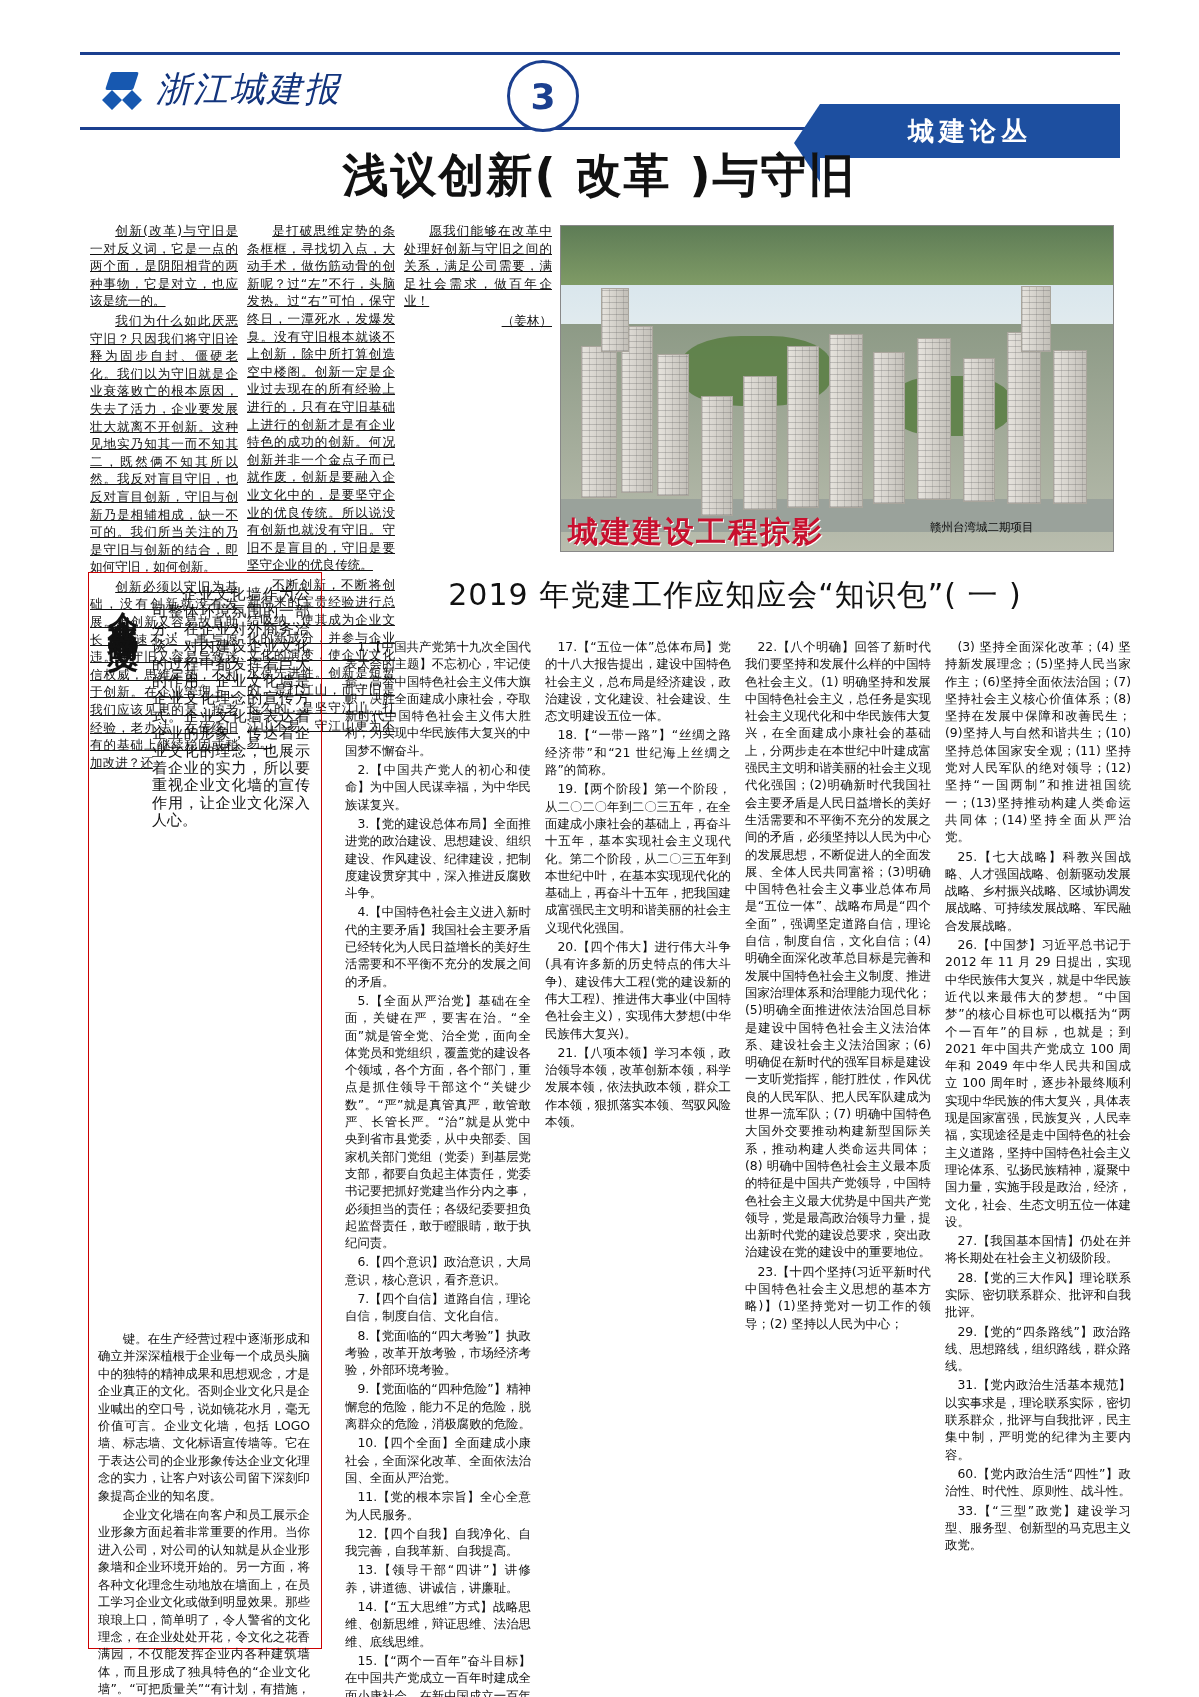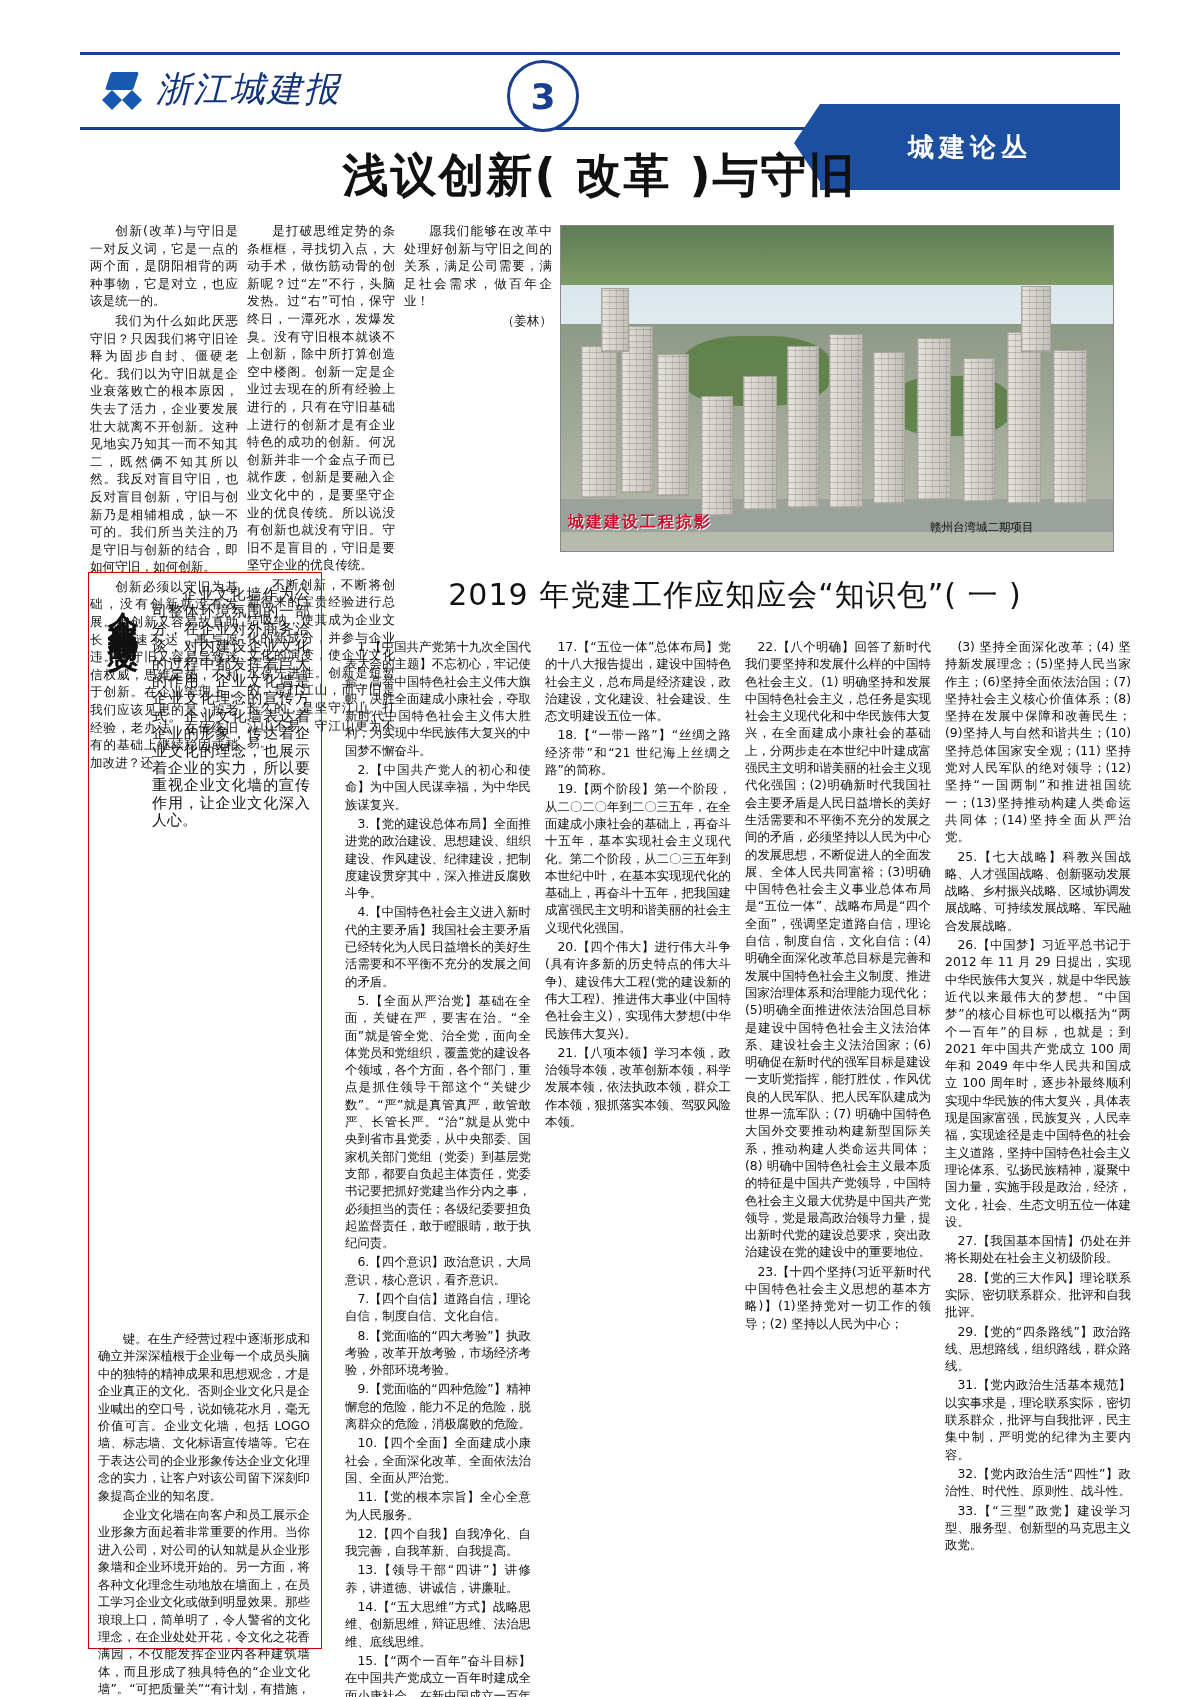--- a/index.html
+++ b/index.html
@@ -20,51 +20,51 @@
   .logo-mark{position:absolute;left:100px;top:18px;width:48px;height:44px;}
   .logo-mark .d1,.logo-mark .d2{position:absolute;background:#1758b0;}
   .logo-mark .d1{left:8px;top:2px;width:28px;height:18px;transform:skewX(-18deg);border-radius:2px;}
   .logo-mark .d2{left:2px;top:20px;width:40px;height:20px;clip-path:polygon(0 50%,25% 0,50% 50%,75% 0,100% 50%,75% 100%,50% 50%,25% 100%);}
   .paper-title{position:absolute;left:156px;top:14px;font-size:35px;font-weight:normal;
     font-family:"DejaVu Sans","Liberation Sans",sans-serif;color:#12347d;letter-spacing:2px;
     font-style:italic;}
   .page-badge{position:absolute;left:507px;top:60px;width:66px;height:66px;border-radius:50%;
     background:#ffffff;border:3px solid #1b3f8f;display:flex;align-items:center;justify-content:center;
     font-size:36px;color:#1b3f8f;font-weight:bold;z-index:5;}
-  .section-tag{position:absolute;left:820px;top:52px;width:300px;height:86px;background:#1d4fa0;
+  .section-tag{position:absolute;left:820px;top:52px;width:300px;height:54px;background:#1d4fa0;
     display:flex;align-items:center;justify-content:center;}
   .section-tag span{color:#fff;font-size:26px;letter-spacing:5px;font-weight:bold;}
   .section-tag:after{content:"";position:absolute;left:-26px;top:0;border-top:39px solid transparent;
     border-bottom:39px solid transparent;border-right:26px solid #1d4fa0;}
 
   
   .headline{position:absolute;left:0;top:145px;width:1199px;text-align:center;
     font-size:46px;font-weight:bold;letter-spacing:2px;color:#111;}
   .col{font-size:12.6px;line-height:17.6px;text-align:justify;color:#111;}
-  .col p{margin:0 0 2px 0;text-indent:2em;}
+  .col p{margin:0 0 2px 0;text-indent:2em;text-decoration:underline;}
   .c1{position:absolute;left:90px;top:222px;width:148px;}
   .c2{position:absolute;left:247px;top:222px;width:148px;}
   .c3{position:absolute;left:404px;top:222px;width:148px;}
   .sign{text-align:right;text-indent:0;}
 
   
   .photo-wrap{position:absolute;left:560px;top:225px;width:552px;height:325px;border:1px solid #888;overflow:hidden;}
   .sky{position:absolute;left:0;top:0;width:100%;height:34%;
        background:linear-gradient(#cfe0ea,#e3ecef);}
   .green-top{position:absolute;left:0;top:0;width:100%;height:18%;
        background:linear-gradient(#4a6b3c,#6f8d4e);opacity:.85;}
   .ground{position:absolute;left:0;top:30%;width:100%;height:70%;
        background:linear-gradient(#8d9a86,#b9bdae);}
   .road{position:absolute;left:0;bottom:6%;width:100%;height:10%;background:#9aa29b;}
   .bld{position:absolute;background:linear-gradient(90deg,#e6e3dd,#c2bfb8);border:1px solid #a9a59c;}
   .bld:after{content:"";position:absolute;left:0;top:0;right:0;bottom:0;
     background:repeating-linear-gradient(0deg,rgba(90,90,90,.28) 0 1px,transparent 1px 6px),
                repeating-linear-gradient(90deg,rgba(90,90,90,.2) 0 1px,transparent 1px 7px);}
   .park{position:absolute;background:#5c7f46;border-radius:40%;opacity:.9;}
-  .photo-caption{position:absolute;left:568px;top:512px;font-size:16px;font-weight:bold;color:#c8102e;
+  .photo-caption{position:absolute;left:568px;top:512px;font-size:30px;font-weight:bold;color:#c8102e;
     letter-spacing:2px;text-shadow:1px 1px 0 #fff;}
   .photo-credit{position:absolute;left:930px;top:520px;font-size:11.5px;color:#111;}
 
   
   .art2-title{position:absolute;left:345px;top:575px;width:780px;text-align:center;
     font-size:30px;font-weight:normal;color:#111;letter-spacing:1px;}
 
   
   .leftbox{position:absolute;left:88px;top:572px;width:232px;height:1075px;border:1px solid #c00;}
   .leftbox-title{position:absolute;left:98px;top:588px;width:48px;
@@ -191,18 +191,18 @@
   </div>
 
   <div class="g g4">
     <p>(3) 坚持全面深化改革；(4) 坚持新发展理念；(5)坚持人民当家作主；(6)坚持全面依法治国；(7) 坚持社会主义核心价值体系；(8)坚持在发展中保障和改善民生；(9)坚持人与自然和谐共生；(10)坚持总体国家安全观；(11) 坚持党对人民军队的绝对领导；(12)坚持“一国两制”和推进祖国统一；(13)坚持推动构建人类命运共同体；(14)坚持全面从严治党。</p>
     <p>25.【七大战略】科教兴国战略、人才强国战略、创新驱动发展战略、乡村振兴战略、区域协调发展战略、可持续发展战略、军民融合发展战略。</p>
     <p>26.【中国梦】习近平总书记于 2012 年 11 月 29 日提出，实现中华民族伟大复兴，就是中华民族近代以来最伟大的梦想。“中国梦”的核心目标也可以概括为“两个一百年”的目标，也就是；到 2021 年中国共产党成立 100 周年和 2049 年中华人民共和国成立 100 周年时，逐步补最终顺利实现中华民族的伟大复兴，具体表现是国家富强，民族复兴，人民幸福，实现途径是走中国特色的社会主义道路，坚持中国特色社会主义理论体系、弘扬民族精神，凝聚中国力量，实施手段是政治，经济，文化，社会、生态文明五位一体建设。</p>
     <p>27.【我国基本国情】仍处在并将长期处在社会主义初级阶段。</p>
     <p>28.【党的三大作风】理论联系实际、密切联系群众、批评和自我批评。</p>
     <p>29.【党的“四条路线”】政治路线、思想路线，组织路线，群众路线。</p>
     <p>31.【党内政治生活基本规范】以实事求是，理论联系实际，密切联系群众，批评与自我批评，民主集中制，严明党的纪律为主要内容。</p>
-    <p>32.【党内政治生活“四性”】政治性、时代性、原则性、战斗性。</p>
+    <p>60.【党内政治生活“四性”】政治性、时代性、原则性、战斗性。</p>
     <p>33.【“三型”政党】建设学习型、服务型、创新型的马克思主义政党。</p>
 
   </div>
 
 </div>
 
 </body></html>

